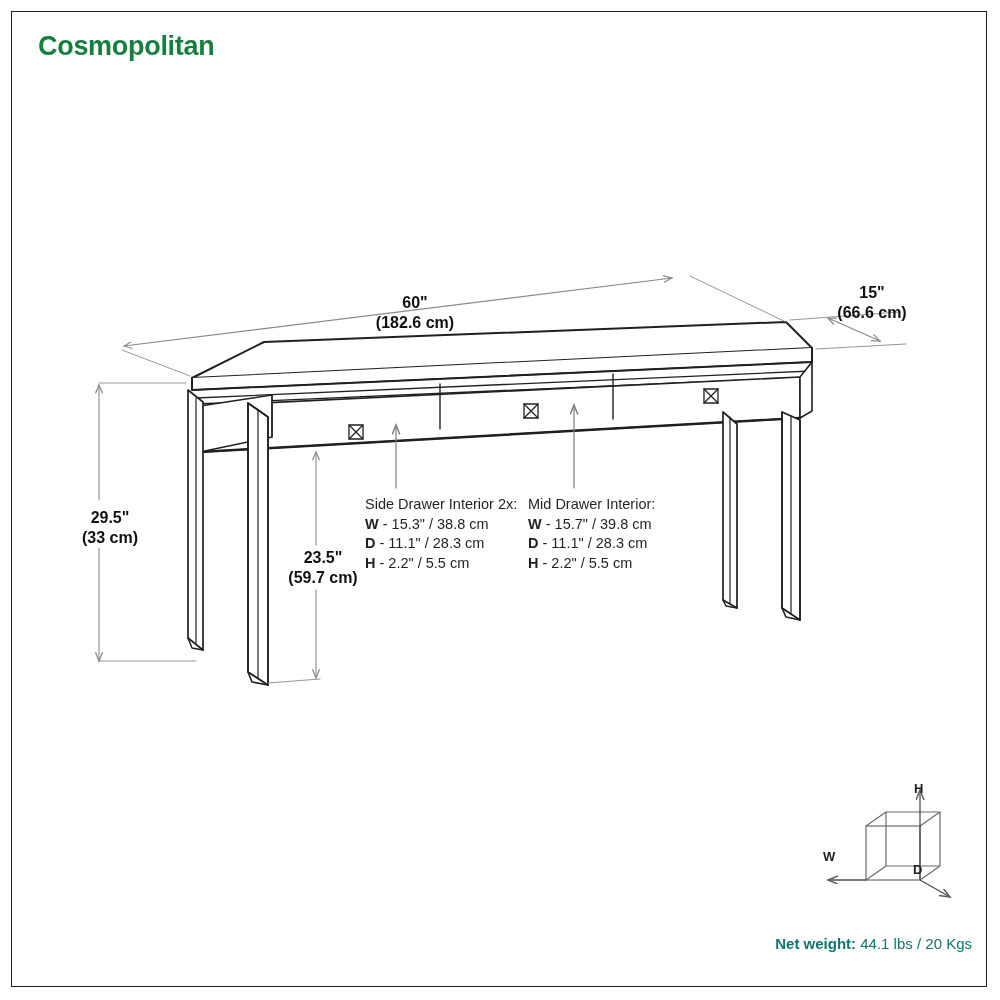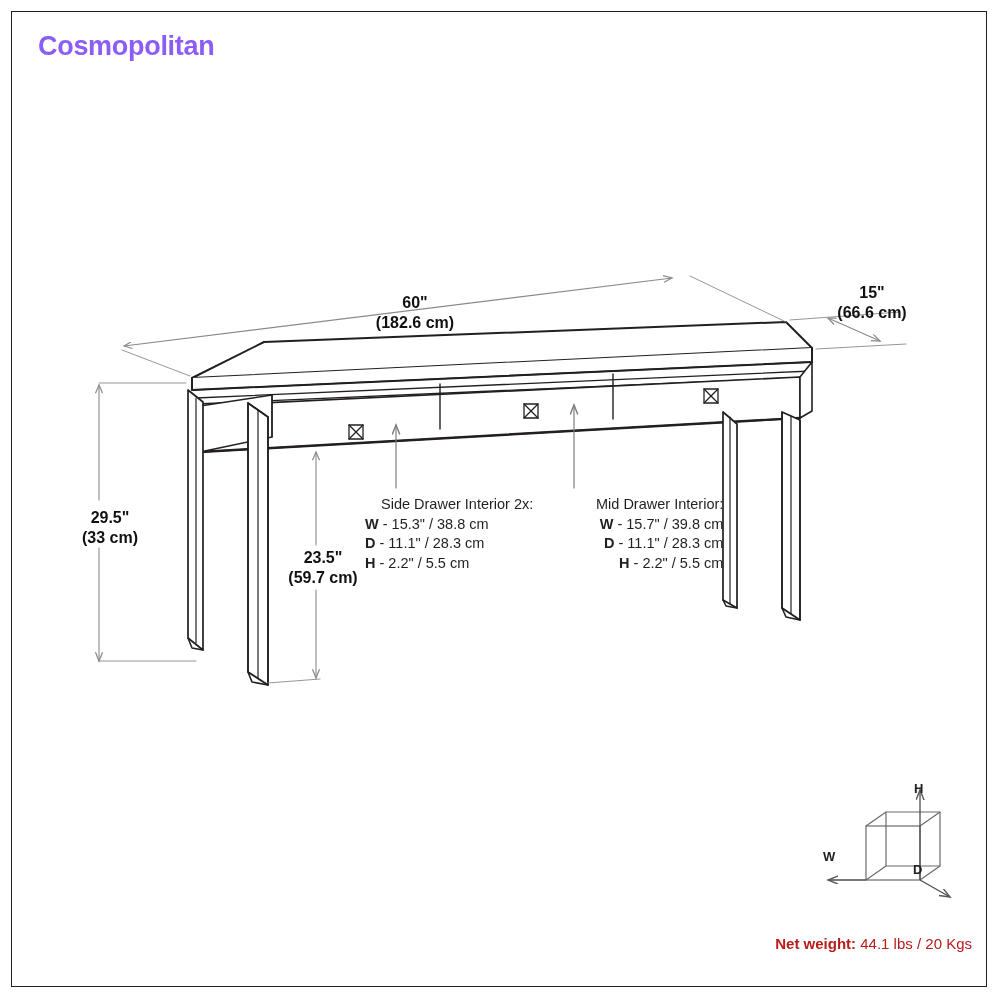--- a/index.html
+++ b/index.html
@@ -32,58 +32,58 @@
     position: absolute;
     left: 38px;
     top: 30px;
     width: 600px;
   }
   .title-line {
     font-size: 27px;
     font-weight: bold;
     line-height: 33px;
     letter-spacing: -0.3px;
-    color: #8b5cf6;
+    color: #15803d;
     white-space: nowrap;
   }
   #drawing-svg {
     position: absolute;
     left: 0;
     top: 0;
   }
   .spec-block {
     position: absolute;
     font-size: 14.5px;
     line-height: 19.5px;
     color: #231f20;
     white-space: nowrap;
   }
   #spec-side { left: 365px; top: 495px; }
-  #spec-mid  { left: 580px; top: 495px; text-align: right; }
-  .spec-title { font-weight: normal; margin-left: 16px; }
+  #spec-mid  { left: 528px; top: 495px; }
+  .spec-title { font-weight: normal; }
   .spec-row b { font-weight: bold; }
   .dim-label {
     position: absolute;
     font-size: 16px;
     font-weight: bold;
     line-height: 20px;
     color: #111111;
     text-align: center;
     white-space: nowrap;
   }
   #dim-width-label  { left: 350px; top: 293px; width: 130px; }
   #dim-depth-label  { left: 812px; top: 283px; width: 120px; }
   #dim-height-label { left: 55px;  top: 508px; width: 110px; }
   #dim-clear-label  { left: 268px; top: 548px; width: 110px; }
   #net-weight {
     position: absolute;
     right: 28px;
     top: 935px;
     font-size: 15px;
-    color: #b91c1c;
+    color: #0f766e;
     white-space: nowrap;
   }
   #net-weight b { font-weight: bold; }
   .legend-letter {
     position: absolute;
     font-size: 13px;
     font-weight: bold;
     color: #231f20;
   }
   #legend-h { left: 914px; top: 781px; }

